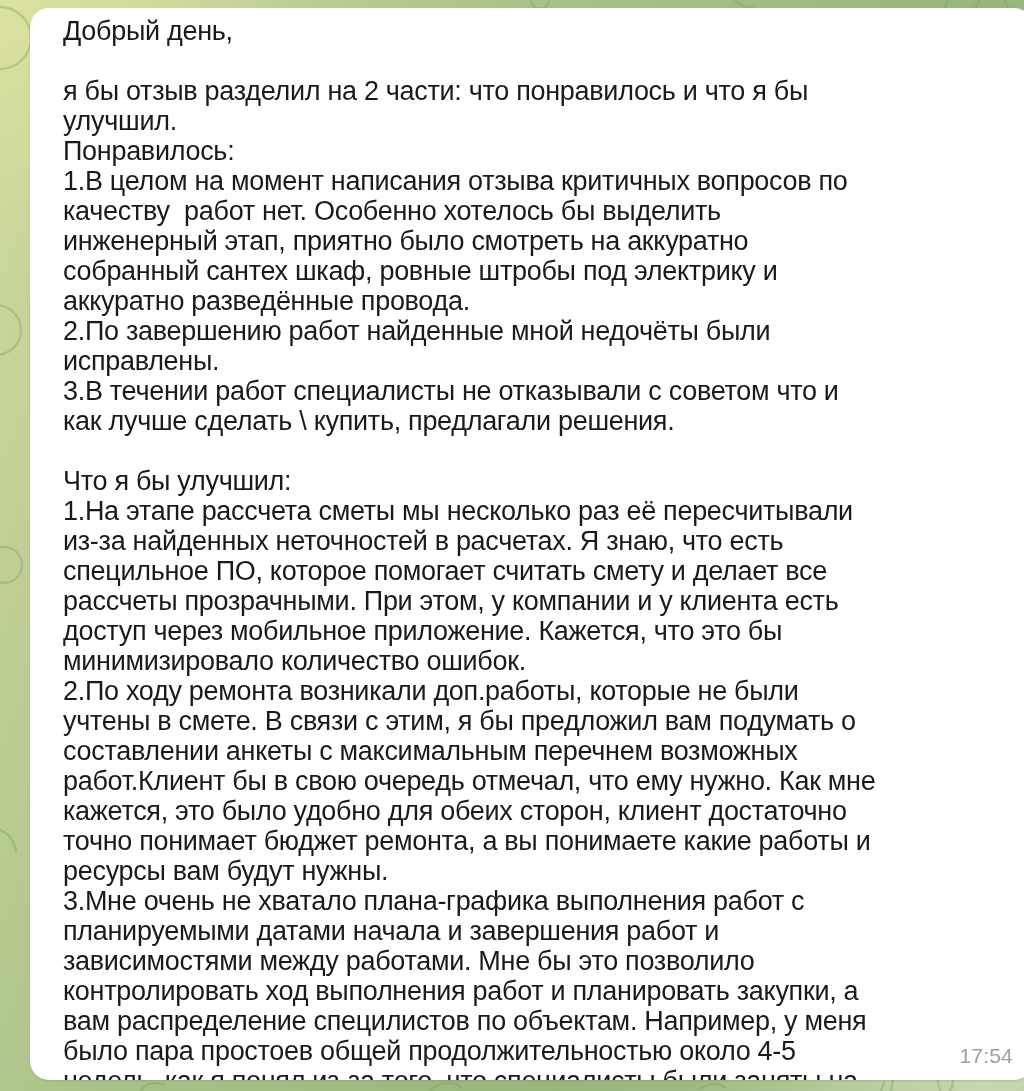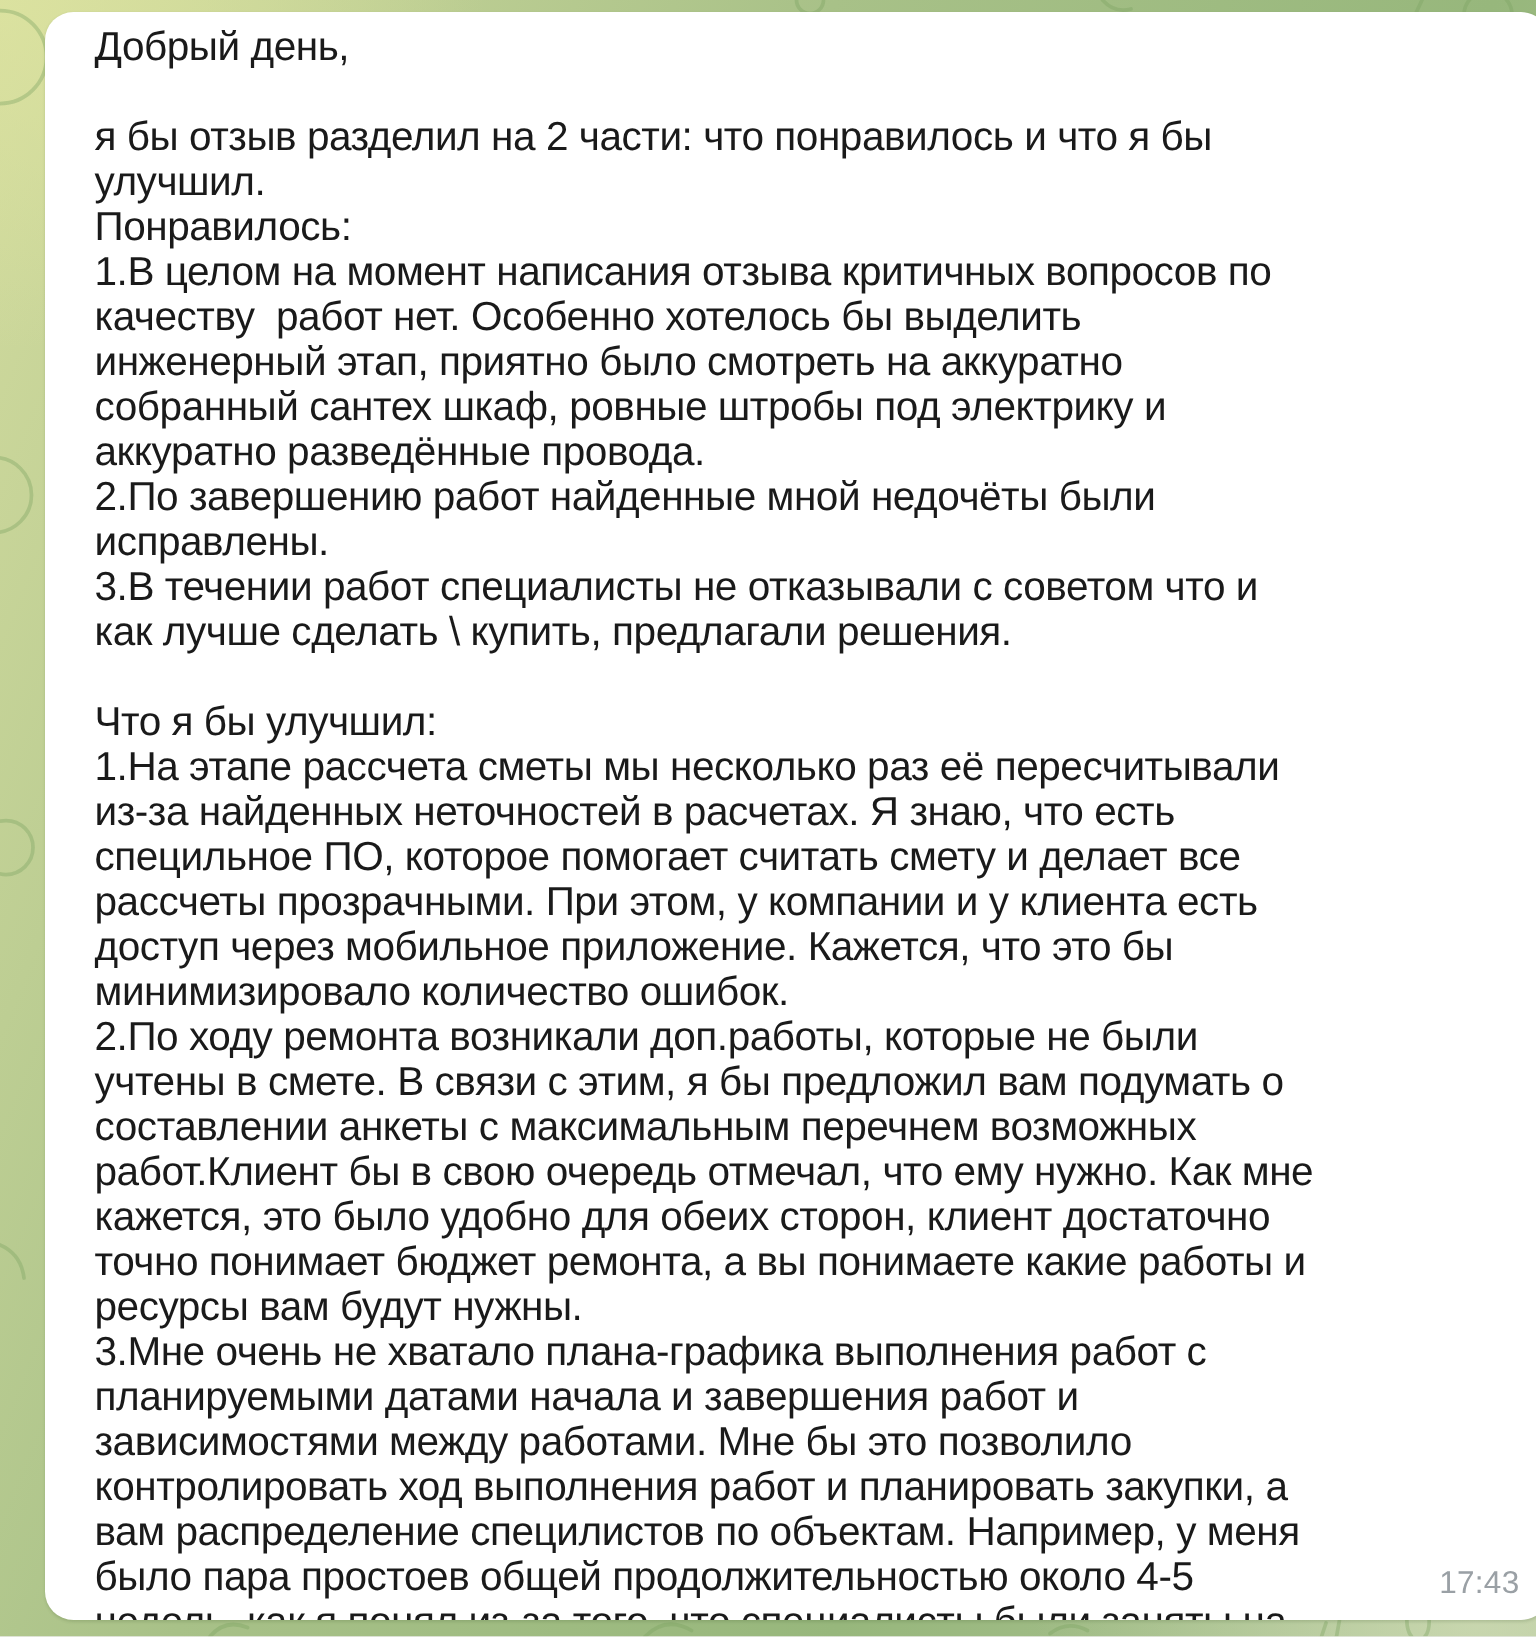--- a/index.html
+++ b/index.html
@@ -173,16 +173,16 @@
 Понравилось:
 1.В целом на момент написания отзыва критичных вопросов по качеству  работ нет. Особенно хотелось бы выделить инженерный этап, приятно было смотреть на аккуратно собранный сантех шкаф, ровные штробы под электрику и аккуратно разведённые провода.
 2.По завершению работ найденные мной недочёты были исправлены.
 3.В течении работ специалисты не отказывали с советом что и как лучше сделать \ купить, предлагали решения.
 
 Что я бы улучшил:
 1.На этапе рассчета сметы мы несколько раз её пересчитывали из-за найденных неточностей в расчетах. Я знаю, что есть специльное ПО, которое помогает считать смету и делает все рассчеты прозрачными. При этом, у компании и у клиента есть доступ через мобильное приложение. Кажется, что это бы минимизировало количество ошибок.
 2.По ходу ремонта возникали доп.работы, которые не были учтены в смете. В связи с этим, я бы предложил вам подумать о составлении анкеты с максимальным перечнем возможных работ.Клиент бы в свою очередь отмечал, что ему нужно. Как мне кажется, это было удобно для обеих сторон, клиент достаточно точно понимает бюджет ремонта, а вы понимаете какие работы и ресурсы вам будут нужны.
 3.Мне очень не хватало плана-графика выполнения работ с планируемыми датами начала и завершения работ и зависимостями между работами. Мне бы это позволило контролировать ход выполнения работ и планировать закупки, а вам распределение специлистов по объектам. Например, у меня было пара простоев общей продолжительностью около 4-5 недель, как я понял из-за того, что специалисты были заняты на других объектах.
 4.Нет регулярного информирования о ходе работ. Т.е. когда я спрашивал как идут работы мне прораб рассказывал, но без моего запроса была тишина.</div>
-    <span class="message-time">17:43</span>
+    <span class="message-time">17:54</span>
   </div>
 
 </div>
 
 </body></html>

